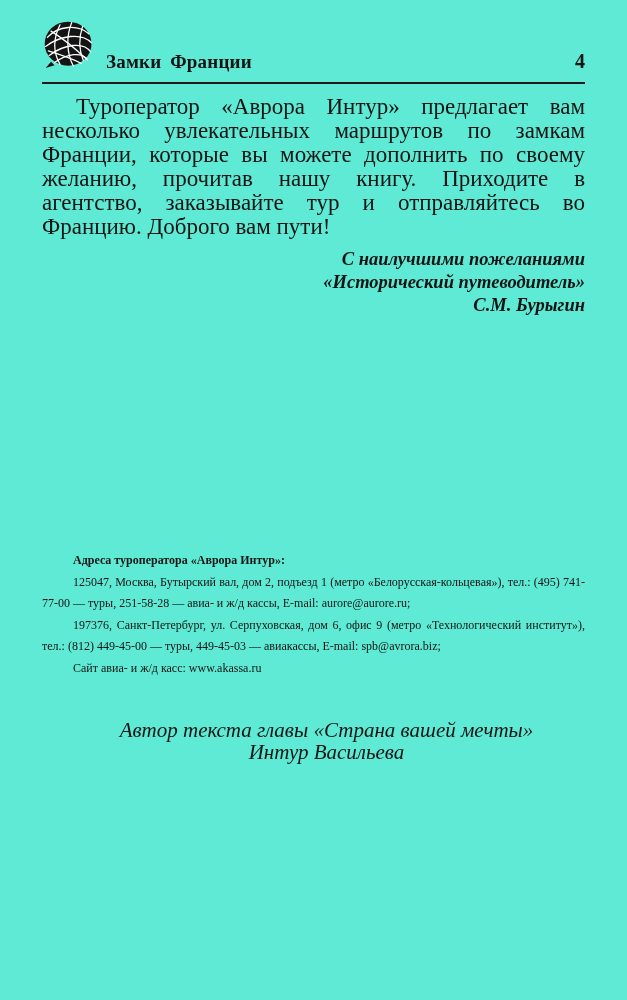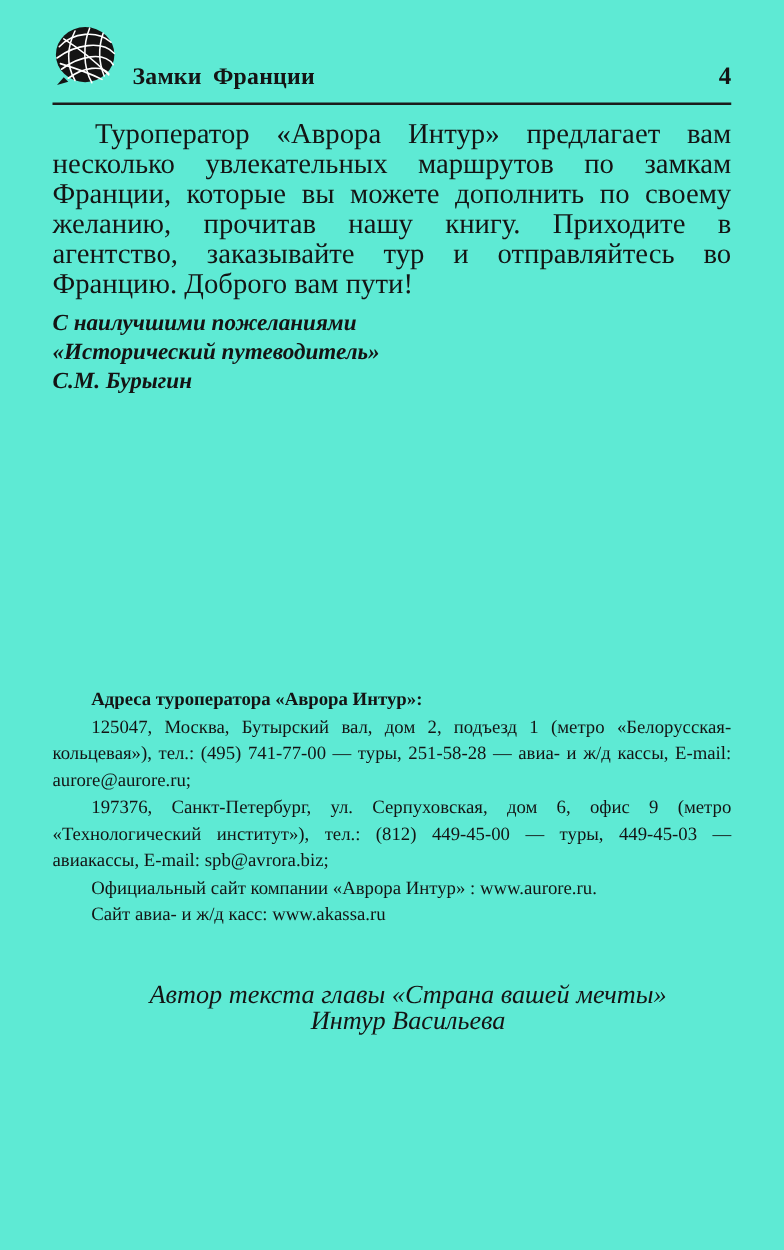--- a/index.html
+++ b/index.html
@@ -51,30 +51,30 @@
   .intro {
     margin: 11px 42px 0 42px;
     font-size: 23px;
     line-height: 24px;
     text-align: justify;
     text-indent: 34px;
   }
   
   .signature {
     margin: 9px 42px 0 42px;
-    text-align: left;
+    text-align: right;
     font-style: italic;
     font-weight: bold;
     font-size: 18.5px;
     line-height: 23px;
   }
   
   .addresses {
     margin: 233px 42px 0 42px;
-    font-size: 15px;
+    font-size: 12px;
     line-height: 21.5px;
     text-align: justify;
   }
   .addresses p {
     margin: 0;
     text-indent: 31px;
   }
   .addr-heading {
     font-weight: bold;
     text-align: left;
@@ -121,21 +121,20 @@
   <div class="signature">
     <div>С наилучшими пожеланиями</div>
     <div>«Исторический путеводитель»</div>
     <div>С.М. Бурыгин</div>
   </div>
 
   <div class="addresses">
     <p class="addr-heading">Адреса туроператора «Аврора Интур»:</p>
     <p>125047, Москва, Бутырский вал, дом 2, подъезд 1 (метро «Белорусская-кольцевая»), тел.: (495) 741-77-00 — туры, 251-58-28 — авиа- и ж/д кассы, E-mail: aurore@aurore.ru;</p>
     <p>197376, Санкт-Петербург, ул. Серпуховская, дом 6, офис 9 (метро «Технологический институт»), тел.: (812) 449-45-00 — туры, 449-45-03 — авиакассы, E-mail: spb@avrora.biz;</p>
-    <p>Официальный сайт компании «Аврора Интур» : www.aurore.ru.</p>
     <p>Сайт авиа- и ж/д касс: www.akassa.ru</p>
   </div>
 
   <div class="credits">
     <div>Автор текста главы «Страна вашей мечты»</div>
     <div>Интур Васильева</div>
   </div>
 
 </div>
 

